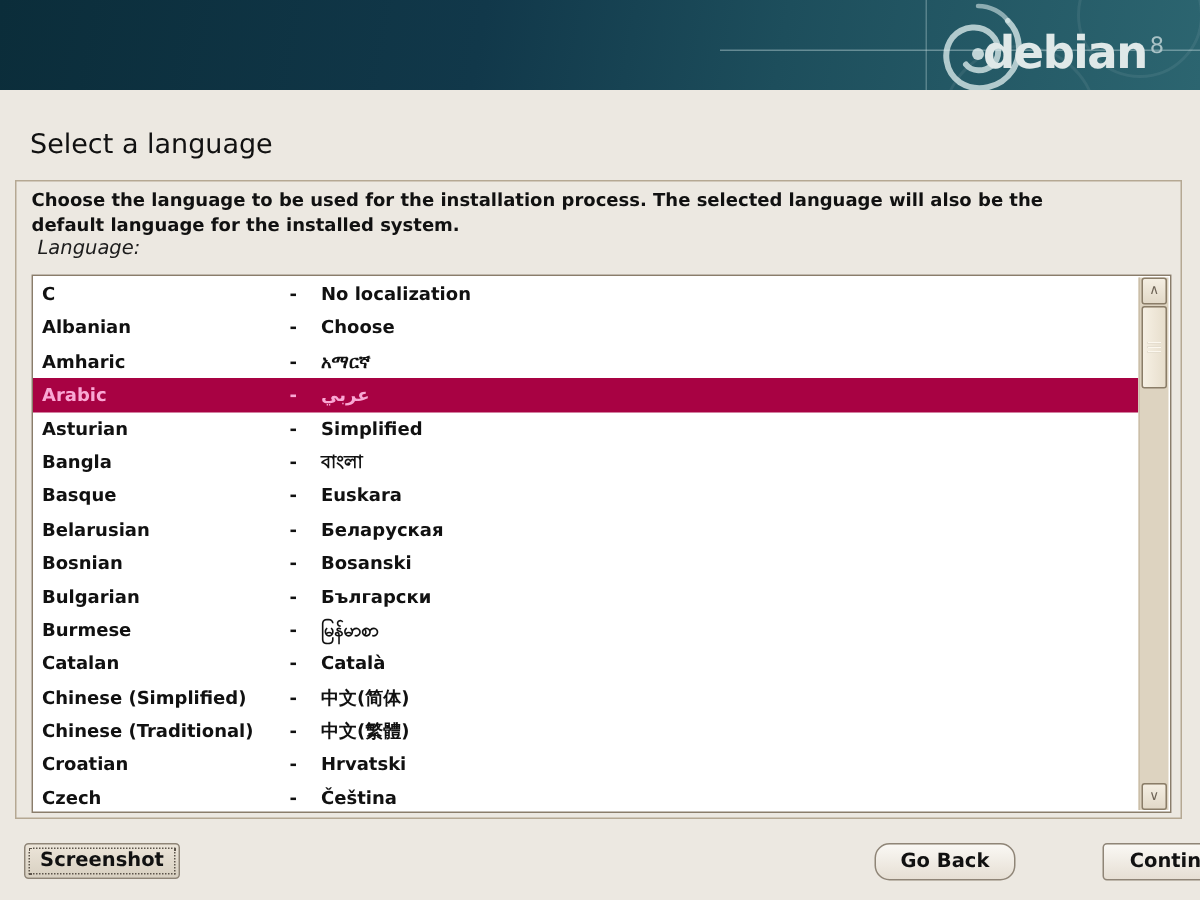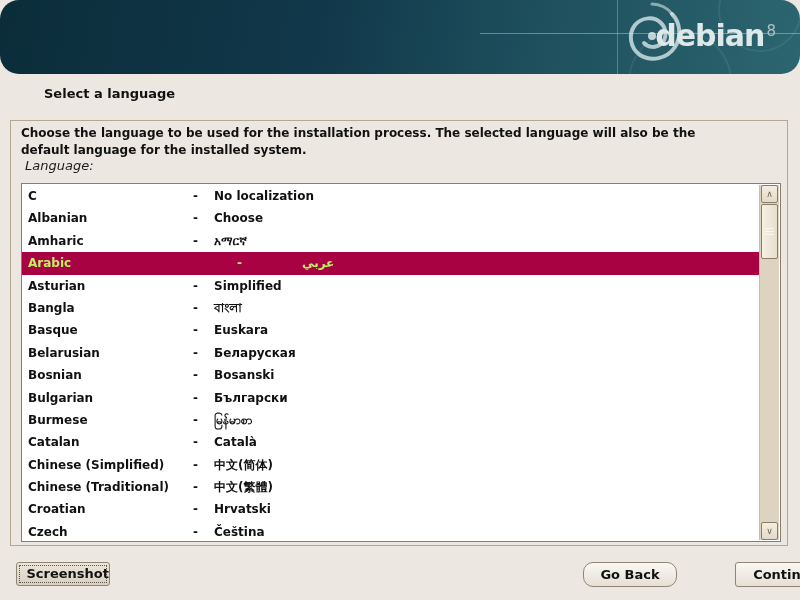--- a/index.html
+++ b/index.html
@@ -5,62 +5,61 @@
   * { box-sizing: border-box; margin: 0; padding: 0; }
   html, body {
     width: 800px; height: 600px; overflow: hidden;
     font-family: "DejaVu Sans", "Liberation Sans", sans-serif;
     background: #ece8e1; color: #111;
   }
   .stage { position: relative; width: 800px; height: 600px; }
 
   
   .banner {
-    position: absolute; left: 0; top: 0; width: 800px; height: 74px;
+    position: absolute; left: 0; top: 0; width: 800px; height: 60px;
     background: linear-gradient(100deg, var(--banner-dark,#0b2d3a) 0%, #11384a 40%, #1d4e5c 65%, var(--banner-light,#2c6570) 100%);
     overflow: hidden;
-    border-radius: 19px;
   }
   .banner .hline { position: absolute; left: 480px; top: 33px; width: 320px; height: 1px; background: rgba(190,215,218,.45); }
   .banner .vline { position: absolute; left: 617px; top: 0; width: 1px; height: 74px; background: rgba(190,215,218,.35); }
   .banner .ghost-circle { position: absolute; border: 2px solid rgba(255,255,255,.07); border-radius: 50%; }
   .gc1 { left: 718px; top: -32px; width: 84px; height: 84px; }
   .gc2 { left: 628px; top: 30px; width: 104px; height: 104px; border-width: 1px; }
   .swirl { position: absolute; left: 606px; top: -4px; }
   .brand {
     position: absolute; right: 24px; top: 18px;
     font-size: 30px; font-weight: bold; letter-spacing: -1px; color: #dfe8e8;
   }
   .brand .ver { font-size: 15px; font-weight: normal; color: #a9c2c6; vertical-align: 10px; letter-spacing: 0; margin-left: 2px; }
 
   
   .page-title {
     position: absolute; left: 20px; top: 86px;
-    font-size: 13px; font-weight: bold; margin-left: 24px;
+    font-size: 18px; font-weight: normal;
   }
 
   
   .frame {
     position: absolute; left: 10px; top: 120px; width: 778px; height: 426px;
     border: 1px solid #b5a893;
   }
   .desc { position: absolute; left: 10px; top: 4px; width: 760px; font-size: 12px; font-weight: bold; line-height: 17px; }
   .lang-label { position: absolute; left: 14px; top: 37px; font-size: 13px; font-style: italic; color: #1c1c1c; }
 
   
   .listbox {
     position: absolute; left: 10px; top: 62px; width: 760px; height: 359px;
     background: #ffffff; border: 1px solid #8a7d6b; overflow: hidden;
   }
   .rows { position: absolute; left: 0; top: 1px; right: 21px; bottom: 0; overflow: hidden; }
   .row { display: flex; height: 22.4px; line-height: 22.4px; font-size: 12px; font-weight: bold; cursor: default; }
   .row .lname { width: 168px; padding-left: 6px; white-space: nowrap; }
   .row .sep { width: 24px; text-align: left; padding-left: 3px; }
   .row .lnative { flex: 1; white-space: nowrap; }
-  .row.selected { background: var(--highlight, #a80243); color: #bef264; gap: 44px; }
+  .row.selected { background: var(--highlight, #a80243); color: #f9a8d4; }
 
   
   .scrollbar {
     position: absolute; top: 1px; right: 1px; bottom: 1px; width: 20px;
     background: #ddd3c0; border-left: 1px solid #cbbfa9;
   }
   .sb-btn {
     position: absolute; left: 1px; right: 1px; height: 18px;
     background: linear-gradient(#f4eee2, #e2d9c8);
     border: 1px solid #8a7d68; border-radius: 2px;
@@ -78,23 +77,23 @@
 
   
   .btn {
     position: absolute; height: 25px;
     border: 1px solid #8f8577; border-radius: 3px;
     background: linear-gradient(#faf8f4, #e6dfd4);
     font-size: 13px; font-weight: bold; color: #111;
     text-align: center; line-height: 23px; cursor: default;
   }
   .btn-screenshot {
-    left: 16px; top: 562px; width: 94px; height: 24px; line-height: 22px;
+    left: 16px; top: 562px; width: 104px; height: 24px; line-height: 22px;
     background: linear-gradient(#ece5d9, #d8d0c1);
-    outline: 1px dotted #5c544a; outline-offset: -4px; text-align: right;
+    outline: 1px dotted #5c544a; outline-offset: -4px;
   }
   .btn-goback  { left: 583px; top: 562px; width: 94px; border-radius: 10px; }
   .btn-continue{ left: 687px; top: 562px; width: 102px; margin-left: 48px; }
 </style>
 </head>
 <body>
 
 <div class="stage">
 
   <div class="banner">

